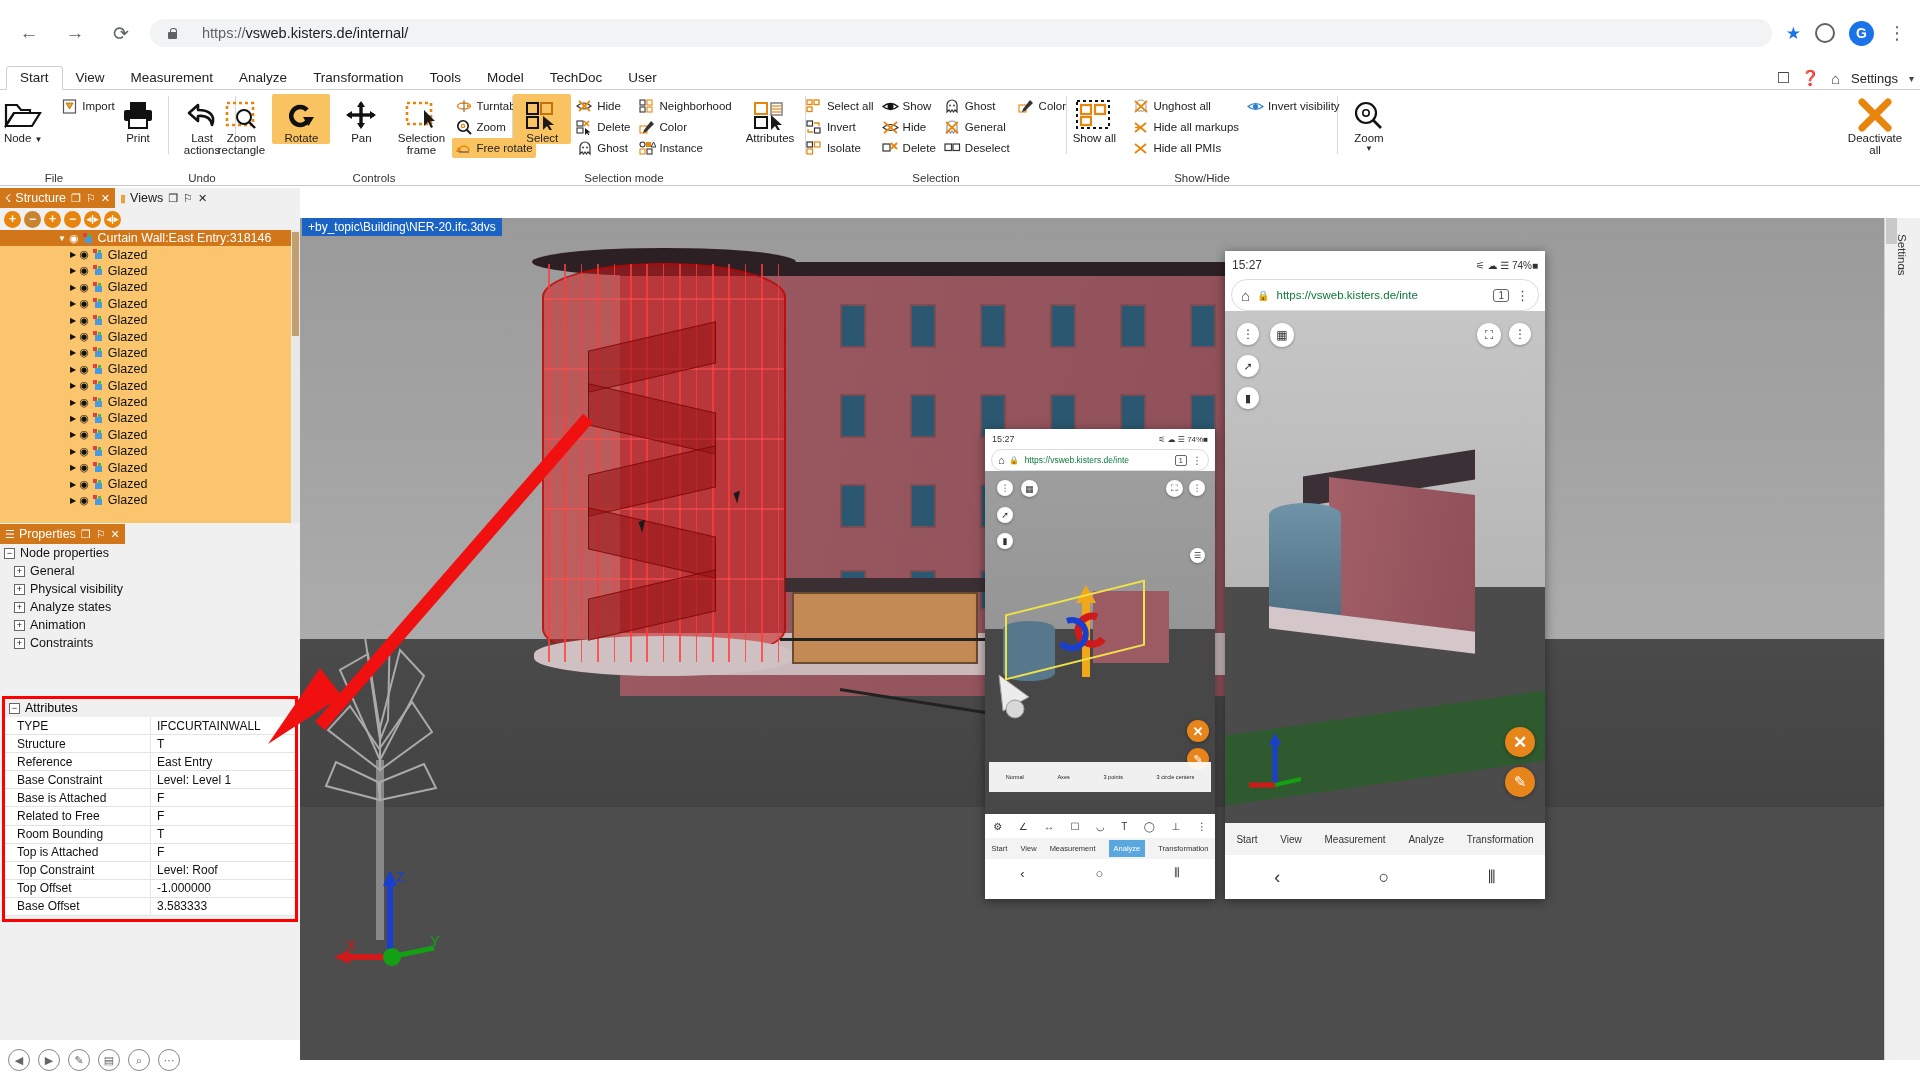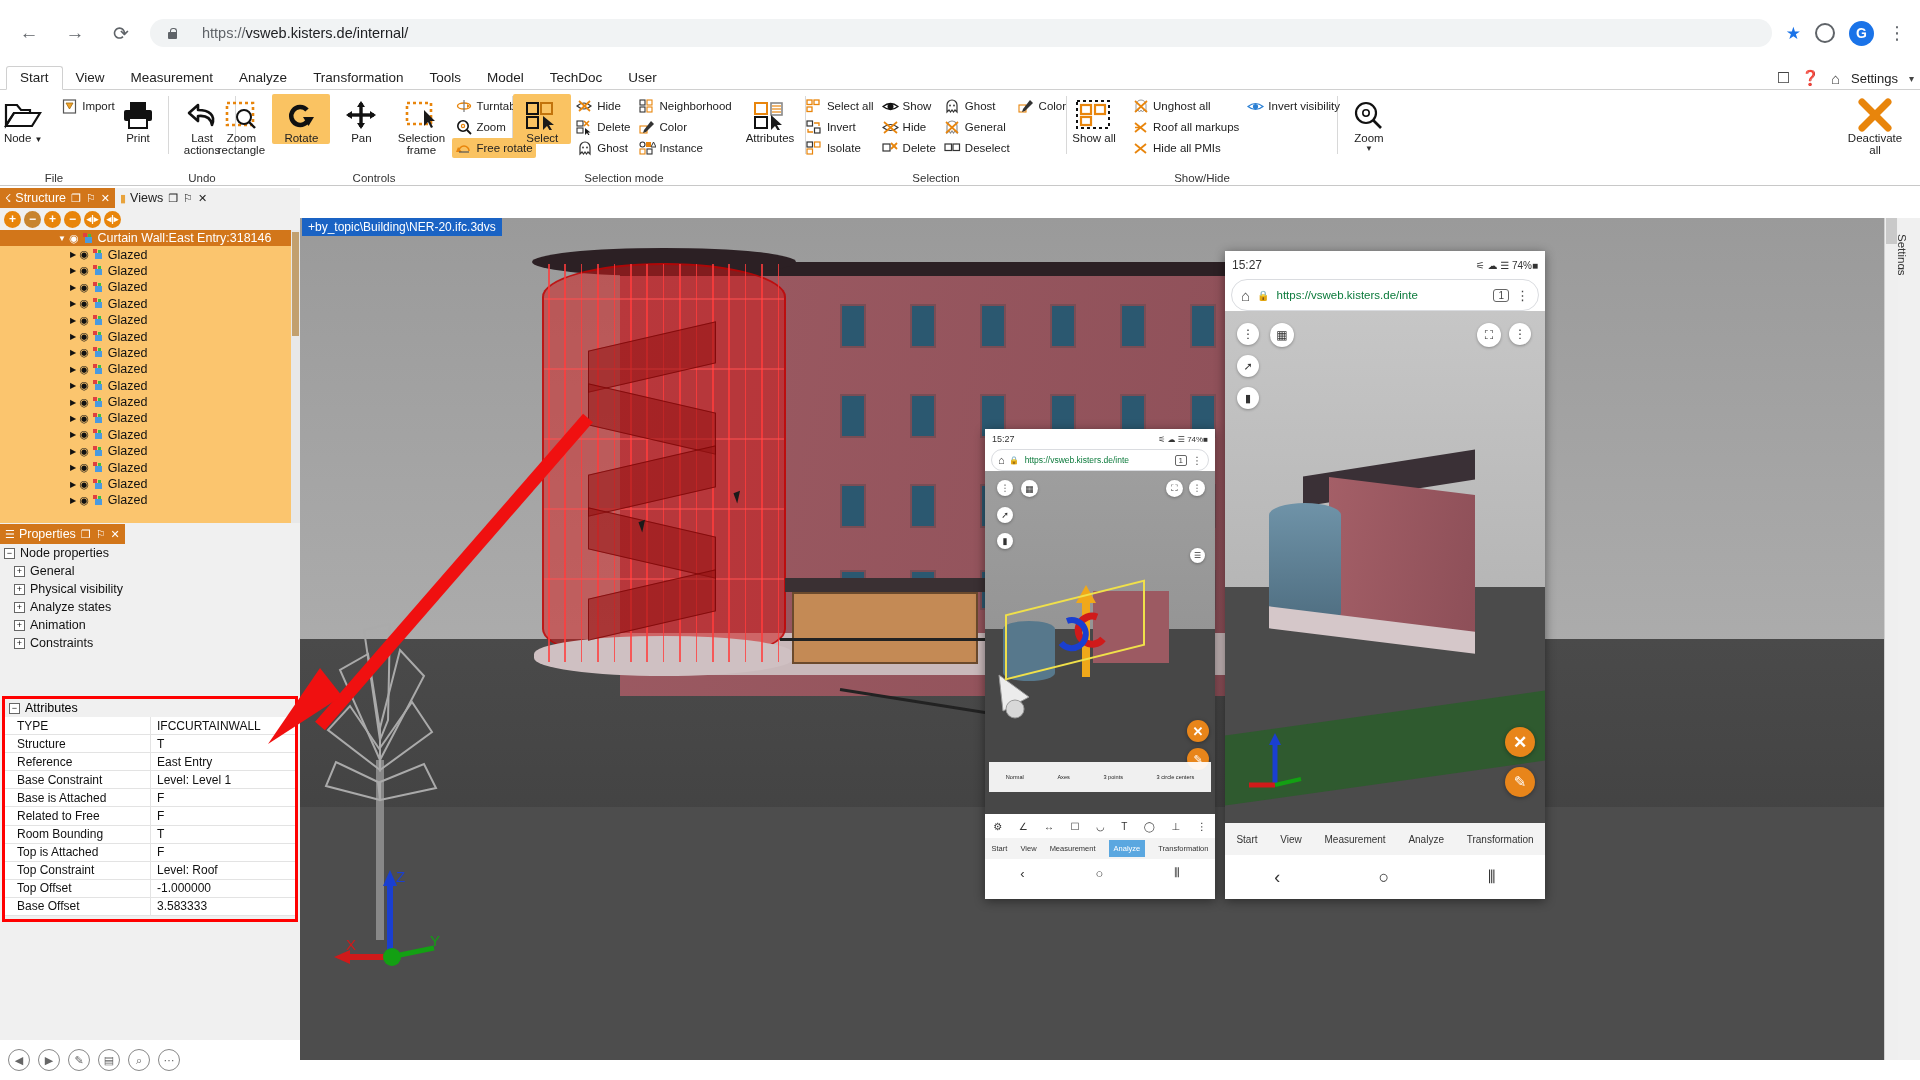--- a/index.html
+++ b/index.html
@@ -608,21 +608,21 @@
             <div class="lb">Unghost all</div>
           </div>
           <div class="small">
             <div class="ic">
               <svg width="16" height="15" viewBox="0 0 16 15">
                   <line x1="2" y1="3" x2="13" y2="12" stroke="#e8850c" stroke-width="1.8"></line>
                   <line x1="13" y1="3" x2="2" y2="12" stroke="#e8850c" stroke-width="1.8"></line>
                   <line x1="2" y1="7.5" x2="9" y2="7.5" stroke="#e8850c" stroke-width="1.5"></line>
                 </svg>
             </div>
-            <div class="lb">Roof all markups</div>
+            <div class="lb">Hide all markups</div>
           </div>
           <div class="small">
             <div class="ic">
               <svg width="16" height="15" viewBox="0 0 16 15">
                   <line x1="2" y1="3" x2="13" y2="12" stroke="#e8850c" stroke-width="1.8"></line>
                   <line x1="13" y1="3" x2="2" y2="12" stroke="#e8850c" stroke-width="1.8"></line>
                 </svg>
             </div>
             <div class="lb">Hide all PMIs</div>
           </div>

